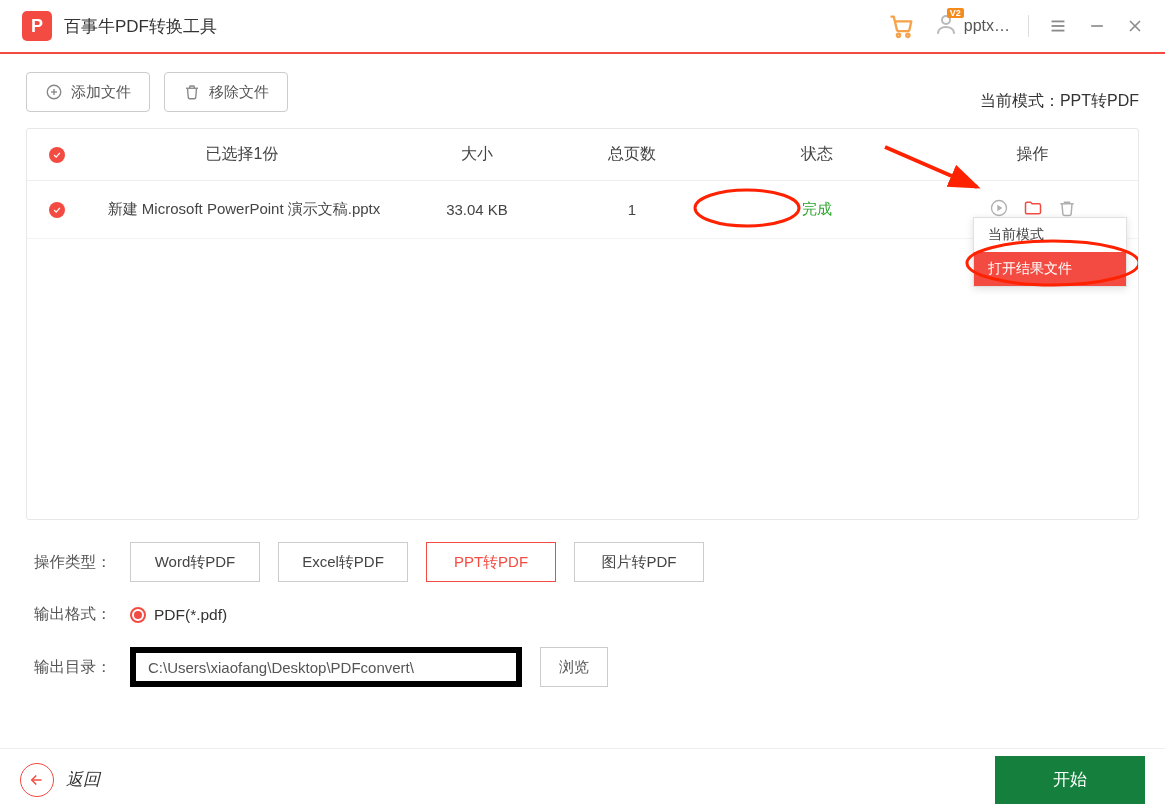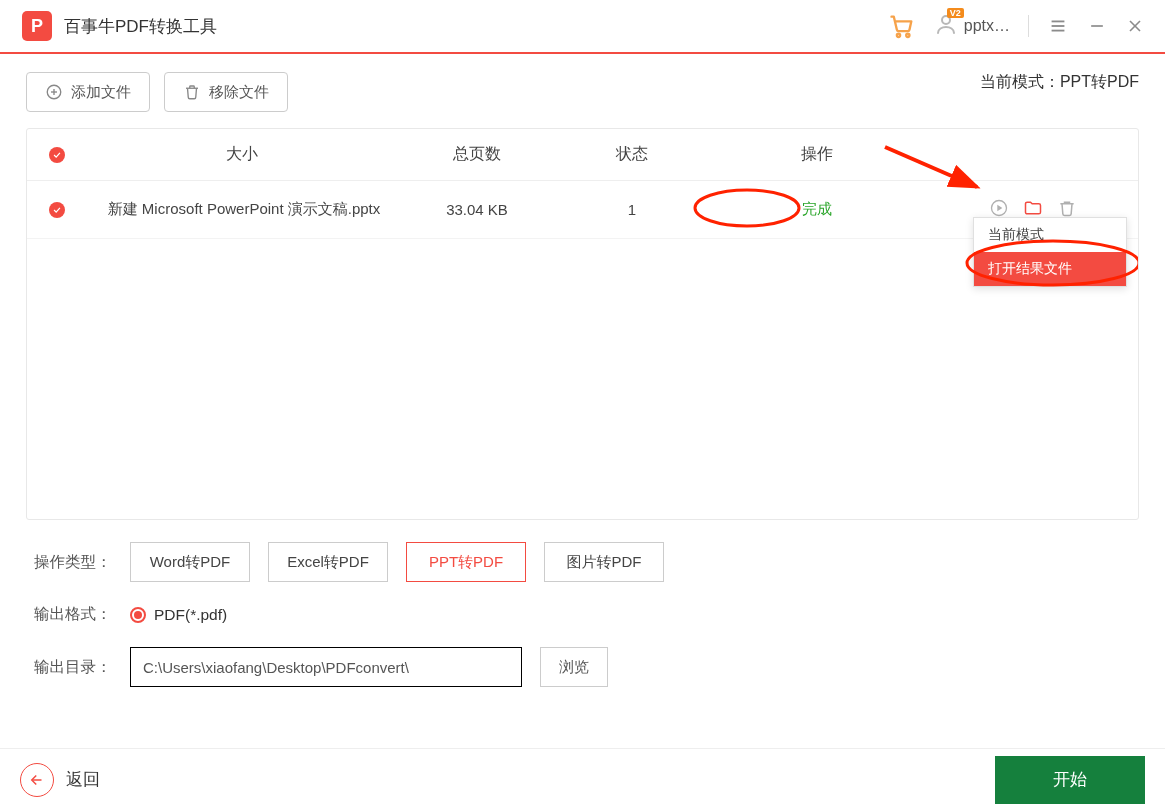--- a/index.html
+++ b/index.html
@@ -14,21 +14,21 @@
   .cart-icon, .user-area, .hamb, .min-btn, .close-btn { display: flex; align-items: center; justify-content: center; cursor: pointer; }
   .cart-icon svg { stroke: #f6a24a; }
   .user-area { gap: 6px; color: #555; font-size: 16px; }
   .user-svg { position: relative; }
   .badge { position: absolute; top: -4px; right: -6px; font-size: 9px; color: #fff; background: #f48b1c; padding: 0 3px; border-radius: 2px; font-weight: bold; }
   .vdiv { width: 1px; height: 22px; background: #ddd; }
   .hamb svg, .min-btn svg, .close-btn svg { stroke: #8b8b8b; }
 
   
   .main { flex: 1; padding: 18px 26px 0 26px; display: flex; flex-direction: column; }
-  .toolbar { display: flex; align-items: flex-start; }
+  .toolbar { display: flex; align-items: flex-end; }
   .btn-outline { height: 40px; padding: 0 18px; border: 1px solid #ccc; border-radius: 4px; background: #fff; display: inline-flex; align-items: center; gap: 8px; font-size: 15px; color: #555; cursor: pointer; }
   .btn-outline + .btn-outline { margin-left: 14px; }
   .mode-label { margin-left: auto; font-size: 16px; color:#333; }
 
   
   .table-card { margin-top: 16px; border: 1px solid #e8e8e8; border-radius: 3px; height: 392px; display: flex; flex-direction: column; overflow: hidden; position: relative; }
   .thead, .trow { display: grid; grid-template-columns: 60px 310px 160px 150px 220px 1fr; align-items: center; }
   .thead { height: 52px; border-bottom: 1px solid #eee; font-size: 16px; color: #444; }
   .thead > div, .trow > div { text-align: center; }
   .thead .c-name { text-align: center; }
@@ -45,31 +45,31 @@
   .menu-item { height: 34px; display: flex; align-items: center; padding: 0 14px; font-size: 14px; color: #444; cursor: pointer; }
   .menu-item.active { background: #f34b41; color: #fff; }
 
   
   .annot { position: absolute; pointer-events: none; z-index: 30; }
 
   
   .options { margin-top: 22px; display: flex; flex-direction: column; gap: 22px; padding-left: 8px; font-size: 15.5px; color: #333; }
   .opt-row { display: flex; align-items: center; gap: 18px; }
   .opt-label { width: 78px; color:#555; }
-  .type-btn { width: 120px; height: 40px; border: 1px solid #ccc; background: #fff; display: inline-flex; align-items: center; justify-content: center; font-size: 15px; color: #444; cursor: pointer; }
+  .type-btn { width: 130px; height: 40px; border: 1px solid #ccc; background: #fff; display: inline-flex; align-items: center; justify-content: center; font-size: 15px; color: #444; cursor: pointer; }
   .type-btn.active { border-color: #f34b41; color: #f34b41; }
   .radio-wrap { display: inline-flex; align-items: center; gap: 8px; cursor: pointer; }
   .radio-dot { width: 16px; height: 16px; border: 2px solid #f34b41; border-radius: 50%; display: inline-flex; align-items: center; justify-content: center; }
   .radio-dot::after { content: ""; width: 8px; height: 8px; background: #f34b41; border-radius: 50%; }
-  .dir-input { width: 392px; height: 40px; border: 1px solid #000000; padding: 0 12px; font-size: 15px; color: #555; }
+  .dir-input { width: 392px; height: 40px; border: 6px solid #000000; padding: 0 12px; font-size: 15px; color: #555; }
   .browse-btn { height: 40px; padding: 0 18px; border: 1px solid #ccc; background: #fff; font-size: 15px; color: #555; cursor: pointer; }
 
   
   .footer { height: 62px; border-top: 1px solid #eee; display: flex; align-items: center; padding: 0 20px; margin-top: auto; }
-  .back-btn { display: flex; align-items: center; gap: 12px; cursor: pointer; font-size: 17px; color: #333; }
+  .back-btn { display: flex; align-items: center; gap: 12px; cursor: pointer; font-size: 17px; color: #333; font-style: italic; }
   .back-circle { width: 34px; height: 34px; border: 1.5px solid #f34b41; border-radius: 50%; display: inline-flex; align-items: center; justify-content: center; }
   .start-btn { margin-left: auto; width: 150px; height: 48px; background: #15803d; color: #fff; border: none; font-size: 17px; cursor: pointer; }
 </style>
 </head>
 <body>
 
 <div class="window">
 
   <div class="titlebar">
     <div class="logo">P</div>
@@ -137,20 +137,21 @@
       </div>
     </div>
 
     <div class="table-card">
       <div class="thead">
         <div><span class="chk">
               <svg width="10" height="10" viewBox="0 0 24 24" fill="none" stroke-width="3">
                 <polyline points="5 12 10 17 19 7"></polyline>
               </svg>
             </span></div>
+        <div class="c-name">已选择1份</div>
         <div>大小</div>
         <div>总页数</div>
         <div>状态</div>
         <div>操作</div>
       </div>
       <div class="trow">
         <div><span class="chk">
               <svg width="10" height="10" viewBox="0 0 24 24" fill="none" stroke-width="3">
                 <polyline points="5 12 10 17 19 7"></polyline>
               </svg>

